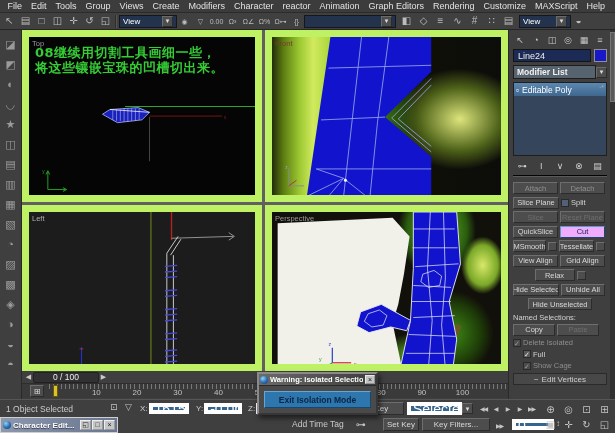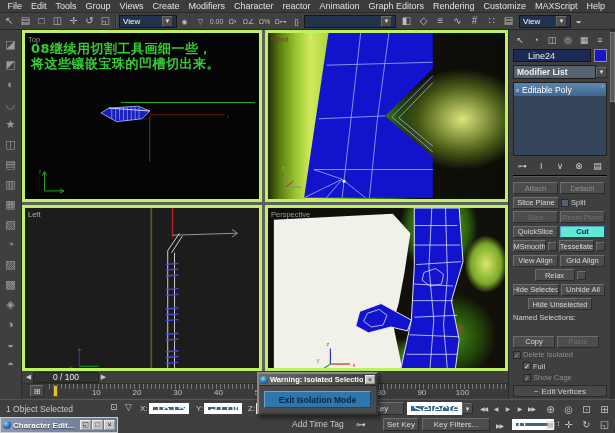--- a/index.html
+++ b/index.html
@@ -11,21 +11,21 @@
   .toolbar{position:absolute;top:13px;left:0;width:615px;height:17px;background:#404040;border-bottom:1px solid #262626;display:flex;align-items:center;padding-left:2px}
   .tbi{min-width:15px;height:15px;display:inline-flex;align-items:center;justify-content:center;color:#bdbdbd;font-size:10px;line-height:1}
   .tbi.small{font-size:7px}
   .tb-sep{width:2px;height:13px;border-left:1px solid #2e2e2e;border-right:1px solid #555;margin:0 2px}
   .tb-dd{height:13px;background:#23334d;border:1px solid #171717;color:#fff;font-size:8px;display:flex;align-items:center;padding:0 3px;position:relative}
   .dd-arrow{width:11px;height:11px;background:#4e4e4e;border:1px solid #6a6a6a;border-right-color:#2c2c2c;border-bottom-color:#2c2c2c;color:#ddd;font-size:6px;display:inline-flex;align-items:center;justify-content:center;margin-left:auto}
   .left-toolbar{position:absolute;top:30px;left:0;width:22px;height:370px;background:#3f3f3f;border-right:1px solid #2a2a2a;display:flex;flex-direction:column;align-items:center;padding-top:4px}
   .lti{width:18px;height:20px;display:flex;align-items:center;justify-content:center;color:#9a9a9a;font-size:11px}
   
   .viewports{position:absolute;left:22px;top:30px;width:486px;height:341px;background:#606060;display:grid;grid-template-columns:240px 243px;grid-template-rows:172px 166px;gap:3px}
-  .vp{position:relative;overflow:hidden;border:3px solid #bef264}
+  .vp{position:relative;overflow:hidden;border:7px solid #bef264}
   .vp-label{position:absolute;top:2px;left:3px;font-size:7.5px;color:#b0b0b0;z-index:5}
   .vp svg{position:absolute;inset:0}
   #vp-top{background:#050505}
   #vp-top .vp-label{color:#9a9a9a}
   .cn-text{position:absolute;left:6px;top:9px;width:232px;z-index:4;color:#35cc35;font-size:13px;font-weight:bold;line-height:14.5px;letter-spacing:.5px;font-family:"DejaVu Sans",sans-serif}
   .green-line{position:absolute;left:96px;top:69px;width:134px;height:1px;background:#2aa82a;z-index:4}
   #vp-front{background:
     radial-gradient(90px 70px at 82% 52%, rgba(232,240,130,.95), rgba(140,180,40,.5) 45%, rgba(20,25,8,0) 72%),
     linear-gradient(90deg,#222b08 0%,#5c7d12 5%,#9cc832 12%,#d2ea5e 18%,#a6d438 26%,#6aa51e 36%,#437d12 46%,#2b560d 54%,#15300a 58%,#101008 63%,#0c0c0a 100%)}
   #vp-front .vp-label{color:#7a3b2a}
@@ -37,35 +37,35 @@
     radial-gradient(40px 30px at 60% 94%, #58a820, rgba(0,0,0,0) 70%),
     #12100a}
   #vp-persp .vp-label{color:#9a9a9a}
   
   .cmd-panel{position:absolute;left:508px;top:30px;width:107px;height:370px;background:#3f3f3f;border-left:1px solid #2a2a2a;padding:2px 8px 0 4px}
   .cp-scroll{position:absolute;right:0;top:0;bottom:0;width:5px;background:#313131}
   .cp-thumb{position:absolute;right:0;top:2px;width:5px;height:70px;background:#5a5a5a;border:1px solid #777}
   .cp-tabs{display:flex;gap:2px;padding:1px 0 3px}
   .cp-tab{width:14px;height:13px;display:flex;align-items:center;justify-content:center;color:#c6c6c6;font-size:9px}
   .cp-name-row{display:flex;align-items:center;margin-bottom:3px}
-  .cp-name{flex:1;height:13px;background:#1c2b55;border:1px solid #141414;color:#eee;font-size:9px;padding:0 14px;display:flex;align-items:center}
+  .cp-name{flex:1;height:13px;background:#1c2b55;border:1px solid #141414;color:#eee;font-size:9px;padding:0 4px;display:flex;align-items:center}
   .cp-swatch{width:13px;height:13px;border:1px solid #909090;margin-left:3px}
   .cp-modlist{display:flex;align-items:center;margin-bottom:3px}
   .cp-modlist .fld{flex:1;height:14px;background:#57636f;border:1px solid #1d1d1d;color:#f2f2f2;font-size:8.5px;font-weight:bold;display:flex;align-items:center;padding:0 3px}
   .cp-stack{height:74px;background:#35465c;border:1px solid #1f1f1f;position:relative;margin-bottom:2px}
   .stack-row{height:13px;background:linear-gradient(#5b87b0,#40678e);color:#fff;font-size:8.5px;display:flex;align-items:center;padding:0 2px;gap:3px}
   .stack-dots{position:absolute;right:2px;top:1px;color:#9ab0c6;font-size:7px}
   .cp-stackbtns{display:flex;justify-content:space-between;padding:2px 3px 3px;border-bottom:2px groove #5a5a5a;margin-bottom:5px}
   .sbtn{width:13px;height:12px;display:flex;align-items:center;justify-content:center;color:#cfcfcf;font-size:9px}
   .row{display:flex;gap:2px;margin-bottom:2.5px;align-items:center}
   .row.center{justify-content:center}
   .btn{background:#4d4d4d;border:1px solid #6e6e6e;border-right-color:#2c2c2c;border-bottom-color:#2c2c2c;border-radius:1px;color:#d8d8d8;font-size:7.5px;height:12px;display:flex;align-items:center;justify-content:center;overflow:hidden;white-space:nowrap}
   .btn.dim{color:#909090}
   .btn.disabled{color:#6e6e6e}
-  .btn.active{background:#5eead4;border-color:#5b9ccb;border-right-color:#174a72;border-bottom-color:#174a72;color:#0b2340;font-weight:bold}
+  .btn.active{background:#f0abfc;border-color:#5b9ccb;border-right-color:#174a72;border-bottom-color:#174a72;color:#0b2340;font-weight:normal}
   .sq{width:9px;height:9px;background:#4d4d4d;border:1px solid #6e6e6e;border-right-color:#2c2c2c;border-bottom-color:#2c2c2c;flex:none}
   .chk{width:8px;height:8px;background:#5a5a5a;border:1px solid #2a2a2a;color:#e8e8e8;font-size:7px;line-height:7px;text-align:center;flex:none}
   .chk.dim{color:#9a9a9a;background:#4c4c4c}
   .lbl{font-size:7.5px;color:#d2d2d2;white-space:nowrap;overflow:hidden}
   .lbl.dim{color:#8e8e8e}
   .rollout-hdr{height:12px;background:#484848;border:1px solid #2a2a2a;color:#cfcfcf;font-size:8px;display:flex;align-items:center;justify-content:center;gap:3px;margin-top:3px}
   
   .timeline{position:absolute;left:22px;top:371px;width:486px;height:28px;background:#3f3f3f}
   .tl-top{height:13px;display:flex;align-items:center;padding-left:2px;border-bottom:1px solid #2e2e2e}
   .tl-arrow{width:9px;height:11px;color:#c9c9c9;font-size:7px;display:flex;align-items:center;justify-content:center}
@@ -381,21 +381,21 @@
     <div class="btn" style="width:40px">Relax</div>
     <span class="sq"></span>
   </div>
   <div class="row">
     <div class="btn" style="width:46px">Hide Selected</div>
     <div class="btn" style="width:44px">Unhide All</div>
   </div>
   <div class="row center">
     <div class="btn" style="width:64px">Hide Unselected</div>
   </div>
-  <div class="lbl" style="margin-bottom:14px">Named Selections:</div>
+  <div class="lbl" style="margin-bottom:2px">Named Selections:</div>
   <div class="row">
     <div class="btn" style="width:42px">Copy</div>
     <div class="btn disabled" style="width:42px">Paste</div>
   </div>
   <div class="row">
     <span class="chk dim">✓</span>
     <span class="lbl dim">Delete Isolated</span>
   </div>
   <div class="row" style="padding-left:10px">
     <span class="chk">✓</span>

